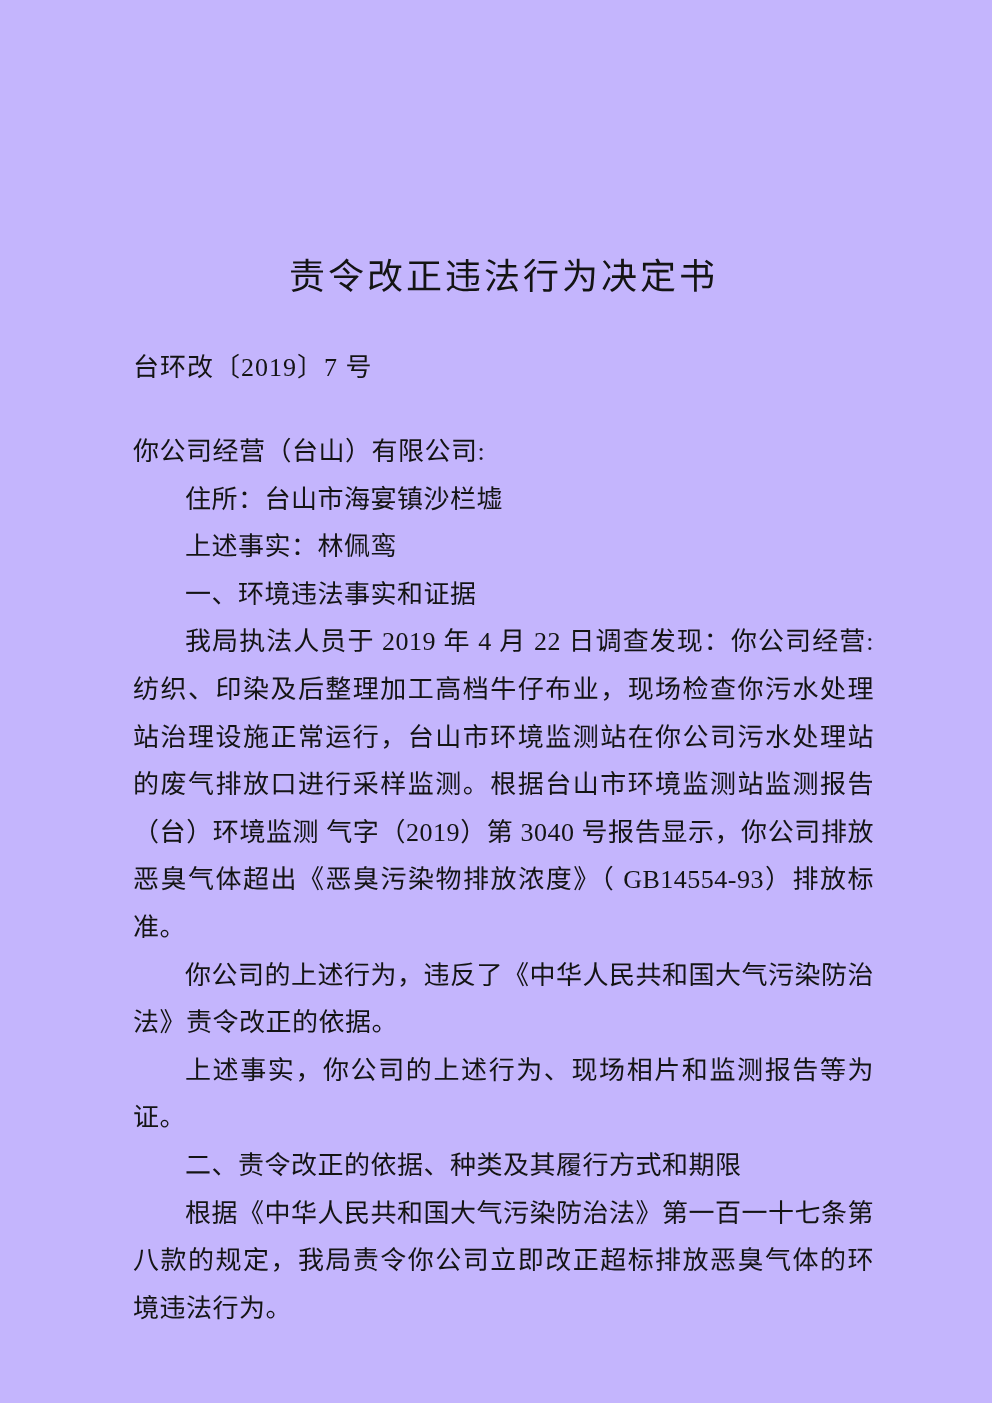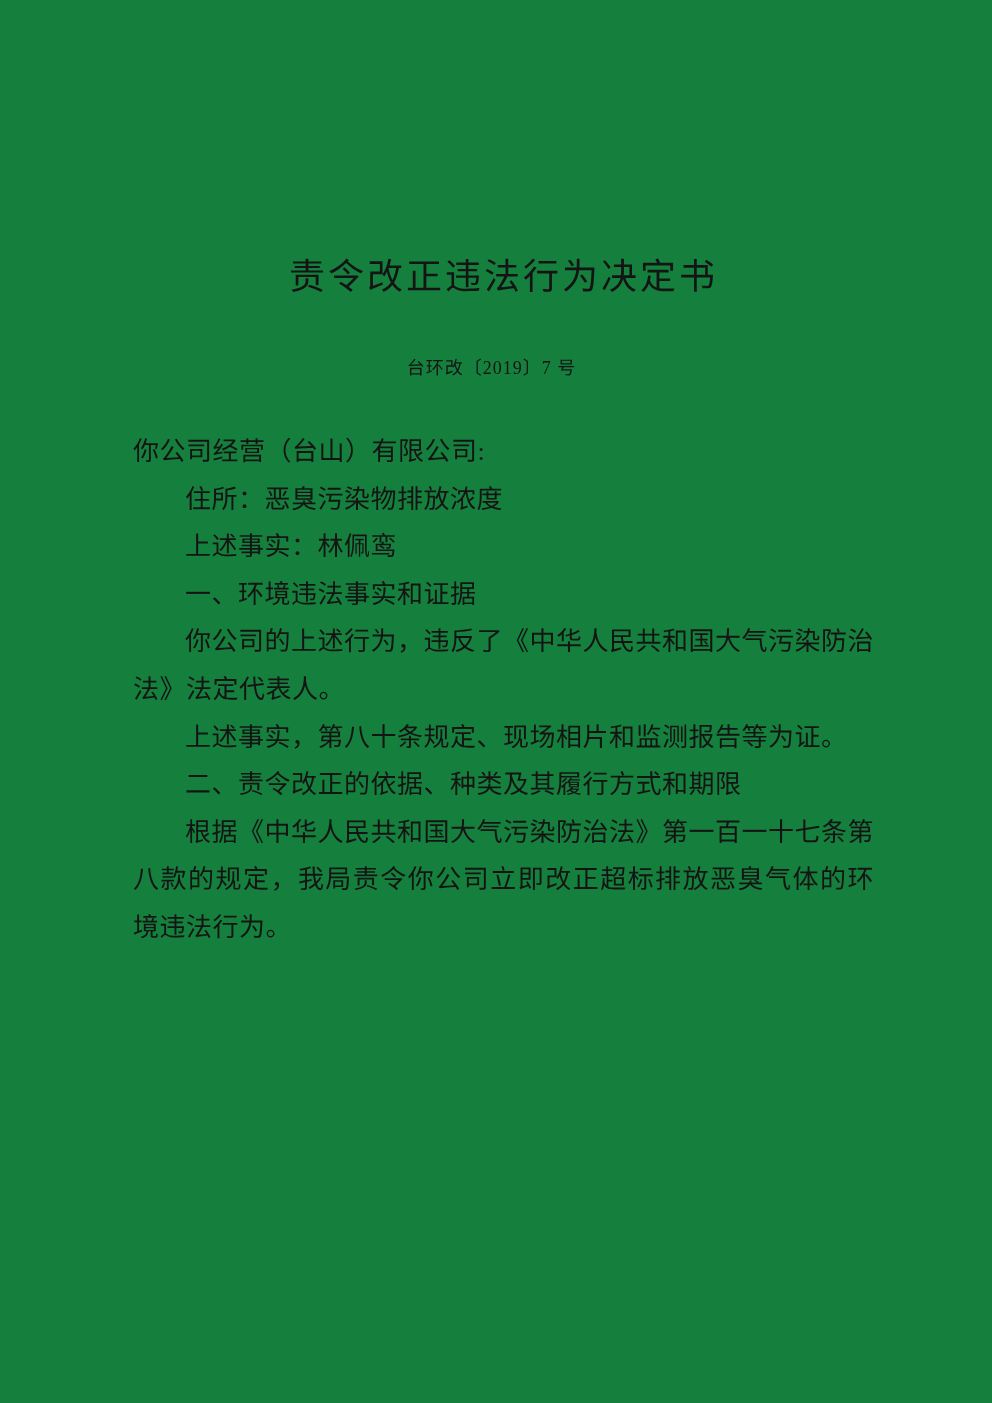--- a/index.html
+++ b/index.html
@@ -5,41 +5,41 @@
   html, body {
     margin: 0;
     padding: 0;
     background: #ffffff;
   }
   .page {
     position: relative;
     width: 992px;
     height: 1403px;
     margin: 0 auto;
-    background: #15803d;
+    background: #c4b5fd;
     box-sizing: border-box;
     padding: 252px 118px 0 133px;
     overflow: hidden;
     color: #141414;
     font-family: "Liberation Serif", "DejaVu Serif", serif;
   }
   .doc-title {
     margin: 0;
     font-size: 36px;
     font-weight: normal;
     line-height: 50px;
     text-align: center;
     letter-spacing: 3px;
     white-space: nowrap;
   }
   .doc-number {
     margin-top: 46px;
-    font-size: 18px;
+    font-size: 26px;
     line-height: 40px;
-    text-align: center;
+    text-align: left;
     padding-right: 24px;
     letter-spacing: 1px;
     white-space: nowrap;
   }
   .doc-body {
     margin-top: 40px;
   }
   .doc-body p {
     margin: 0;
     font-size: 26px;
@@ -55,22 +55,23 @@
 <body>
 
 <div class="page">
 
   <h1 class="doc-title">责令改正违法行为决定书</h1>
 
   <div class="doc-number">台环改〔2019〕7 号</div>
 
   <div class="doc-body">
     <p>你公司经营（台山）有限公司:</p>
-    <p class="indent">住所：恶臭污染物排放浓度</p>
+    <p class="indent">住所：台山市海宴镇沙栏墟</p>
     <p class="indent">上述事实：林佩鸾</p>
     <p class="indent">一、环境违法事实和证据</p>
-    <p class="indent">你公司的上述行为，违反了《中华人民共和国大气污染防治法》法定代表人。</p>
-    <p class="indent">上述事实，第八十条规定、现场相片和监测报告等为证。</p>
+    <p class="indent">我局执法人员于 2019 年 4 月 22 日调查发现：你公司经营:纺织、印染及后整理加工高档牛仔布业，现场检查你污水处理站治理设施正常运行，台山市环境监测站在你公司污水处理站的废气排放口进行采样监测。根据台山市环境监测站监测报告（台）环境监测 气字（2019）第 3040 号报告显示，你公司排放恶臭气体超出《恶臭污染物排放浓度》（ GB14554-93）排放标准。</p>
+    <p class="indent">你公司的上述行为，违反了《中华人民共和国大气污染防治法》责令改正的依据。</p>
+    <p class="indent">上述事实，你公司的上述行为、现场相片和监测报告等为证。</p>
     <p class="indent">二、责令改正的依据、种类及其履行方式和期限</p>
     <p class="indent">根据《中华人民共和国大气污染防治法》第一百一十七条第八款的规定，我局责令你公司立即改正超标排放恶臭气体的环境违法行为。</p>
   </div>
 
 </div>
 
 </body></html>

